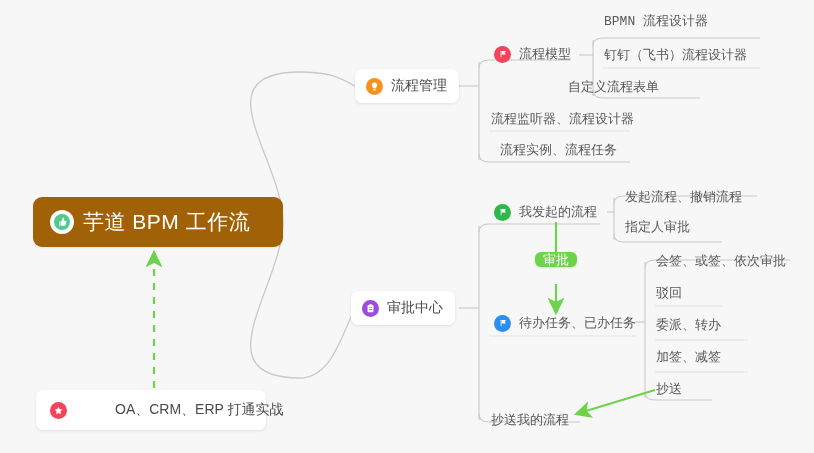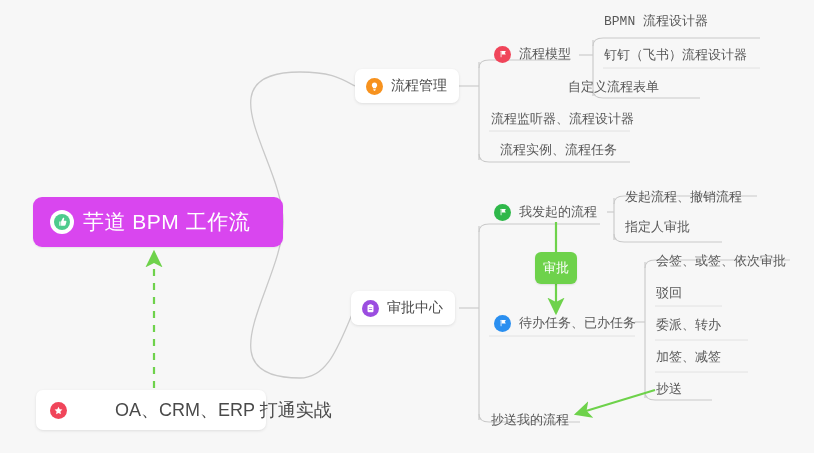--- a/index.html
+++ b/index.html
@@ -27,21 +27,21 @@
     pointer-events: none;
   }
 
   
   .root-node {
     position: absolute;
     left: 33px;
     top: 197px;
     width: 250px;
     height: 50px;
-    background: #d946ef;
+    background: #a16207;
     border-radius: 9px;
     box-sizing: border-box;
     display: flex;
     align-items: center;
     padding-left: 17px;
     box-shadow: 0 1px 2px rgba(0,0,0,0.07);
   }
   .root-label {
     color: #ffffff;
     font-size: 21px;
@@ -69,21 +69,21 @@
 
   #node-flow-mgmt {
     left: 355px; top: 69px; width: 104px; height: 34px; padding-left: 11px;
   }
   #node-approval-center {
     left: 351px; top: 291px; width: 104px; height: 34px; padding-left: 11px; text-align: right;
   }
   #node-integration {
     left: 36px; top: 390px; width: 230px; height: 40px; padding-left: 14px;
   }
-  #node-integration .card-label { font-size: 18px; margin-left: 48px; }
+  #node-integration .card-label { font-size: 14px; margin-left: 48px; }
 
   
   .leaf {
     position: absolute;
     box-sizing: border-box;
     display: flex;
     align-items: center;
     white-space: nowrap;
     color: #595959;
     font-size: 13px;
@@ -114,21 +114,21 @@
     background: #6ed24b;
     border-radius: 6px;
     color: #ffffff;
     font-size: 13px;
     display: flex;
     align-items: center;
     justify-content: center;
     box-sizing: border-box;
     box-shadow: 0 1px 2px rgba(0,0,0,0.10);
   }
-  #pill-approve { left: 535px; top: 252px; width: 42px; height: 32px; }
+  #pill-approve { left: 535px; top: 252px; width: 42px; height: 15px; }
 </style>
 </head>
 <body>
 
 <div id="canvas">
 
   <svg id="wires" viewBox="0 0 814 453">
 
     <path d="M 283 222 C 283 160, 200 72, 300 72 C 330 72, 340 78, 355 86" fill="none" stroke="#c9c9c9" stroke-width="1.3"></path>
 

